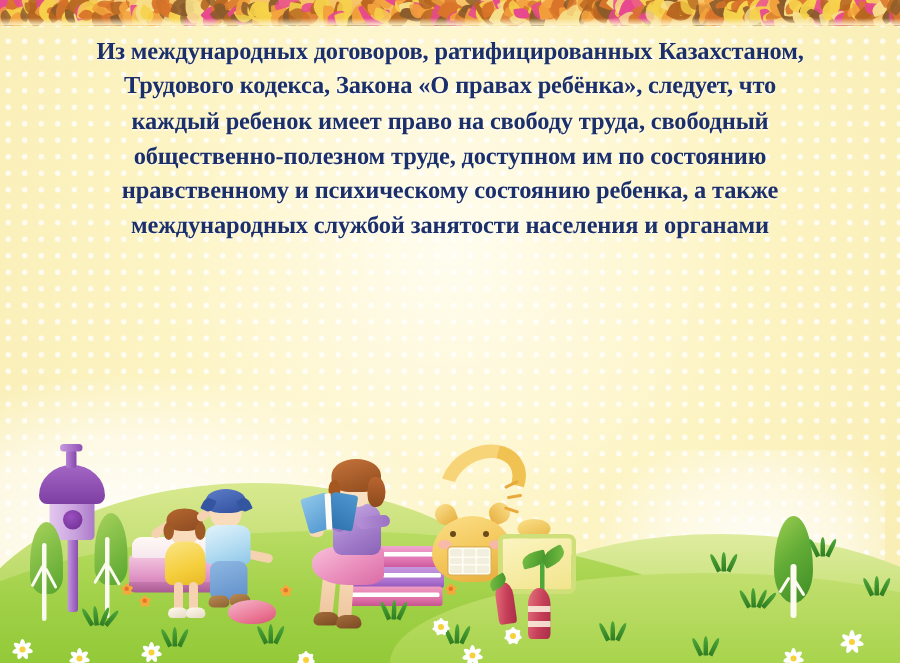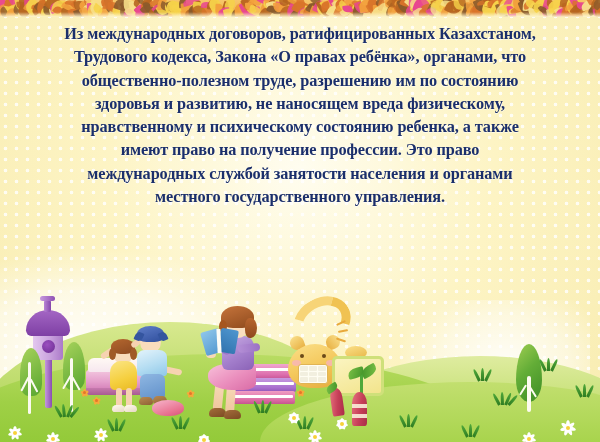--- a/index.html
+++ b/index.html
@@ -525,27 +525,25 @@
       <div class="leaf" style="width: 9.63757px; height: 7.86603px; left: 592.179px; top: 8.23994px; background: rgb(232, 72, 143); transform: rotate(90.1273deg); opacity: 0.86;"></div>
       <div class="leaf" style="width: 11.786px; height: 6.40663px; left: 589.376px; top: 0.317792px; background: rgb(181, 100, 31); transform: rotate(302.476deg); opacity: 0.83;"></div>
       <div class="leaf" style="width: 13.9394px; height: 13.7785px; left: 594.599px; top: 6.71375px; background: rgb(181, 100, 31); transform: rotate(90.2815deg); opacity: 0.88;"></div>
       <div class="leaf" style="width: 7.29784px; height: 10.574px; left: 595.485px; top: 4.17429px; background: rgb(217, 116, 42); transform: rotate(161.29deg); opacity: 0.93;"></div>
       <div class="leaf" style="width: 10.5565px; height: 7.64981px; left: 593.238px; top: -0.111133px; background: rgb(138, 90, 43); transform: rotate(131.072deg); opacity: 0.79;"></div>
       <div class="fade"></div>
   </div>
 
   <div class="text-block" id="textBlock">
       <span class="line">Из международных договоров, ратифицированных Казахстаном,</span>
-      <span class="line">Трудового кодекса, Закона «О правах ребёнка», органами, что</span>
-      <span class="line">общественно-полезном труде, разрешению им по состоянию</span>
-      <span class="line">здоровья и развитию, не наносящем вреда физическому,</span>
+      <span class="line">Трудового кодекса, Закона «О правах ребёнка», следует, что</span>
+      <span class="line">каждый ребенок имеет право на свободу труда, свободный</span>
+      <span class="line">общественно-полезном труде, доступном им по состоянию</span>
       <span class="line">нравственному и психическому состоянию ребенка, а также</span>
-      <span class="line">имеют право на получение профессии. Это право</span>
       <span class="line">международных службой занятости населения и органами</span>
-      <span class="line">местного государственного управления.</span>
     </div>
 
   <div class="scene">
 
     <div class="hill hill-back"></div>
     <div class="hill hill-right"></div>
     <div class="hill hill-front"></div>
     <div class="hill hill-front2"></div>
 
     <div>

